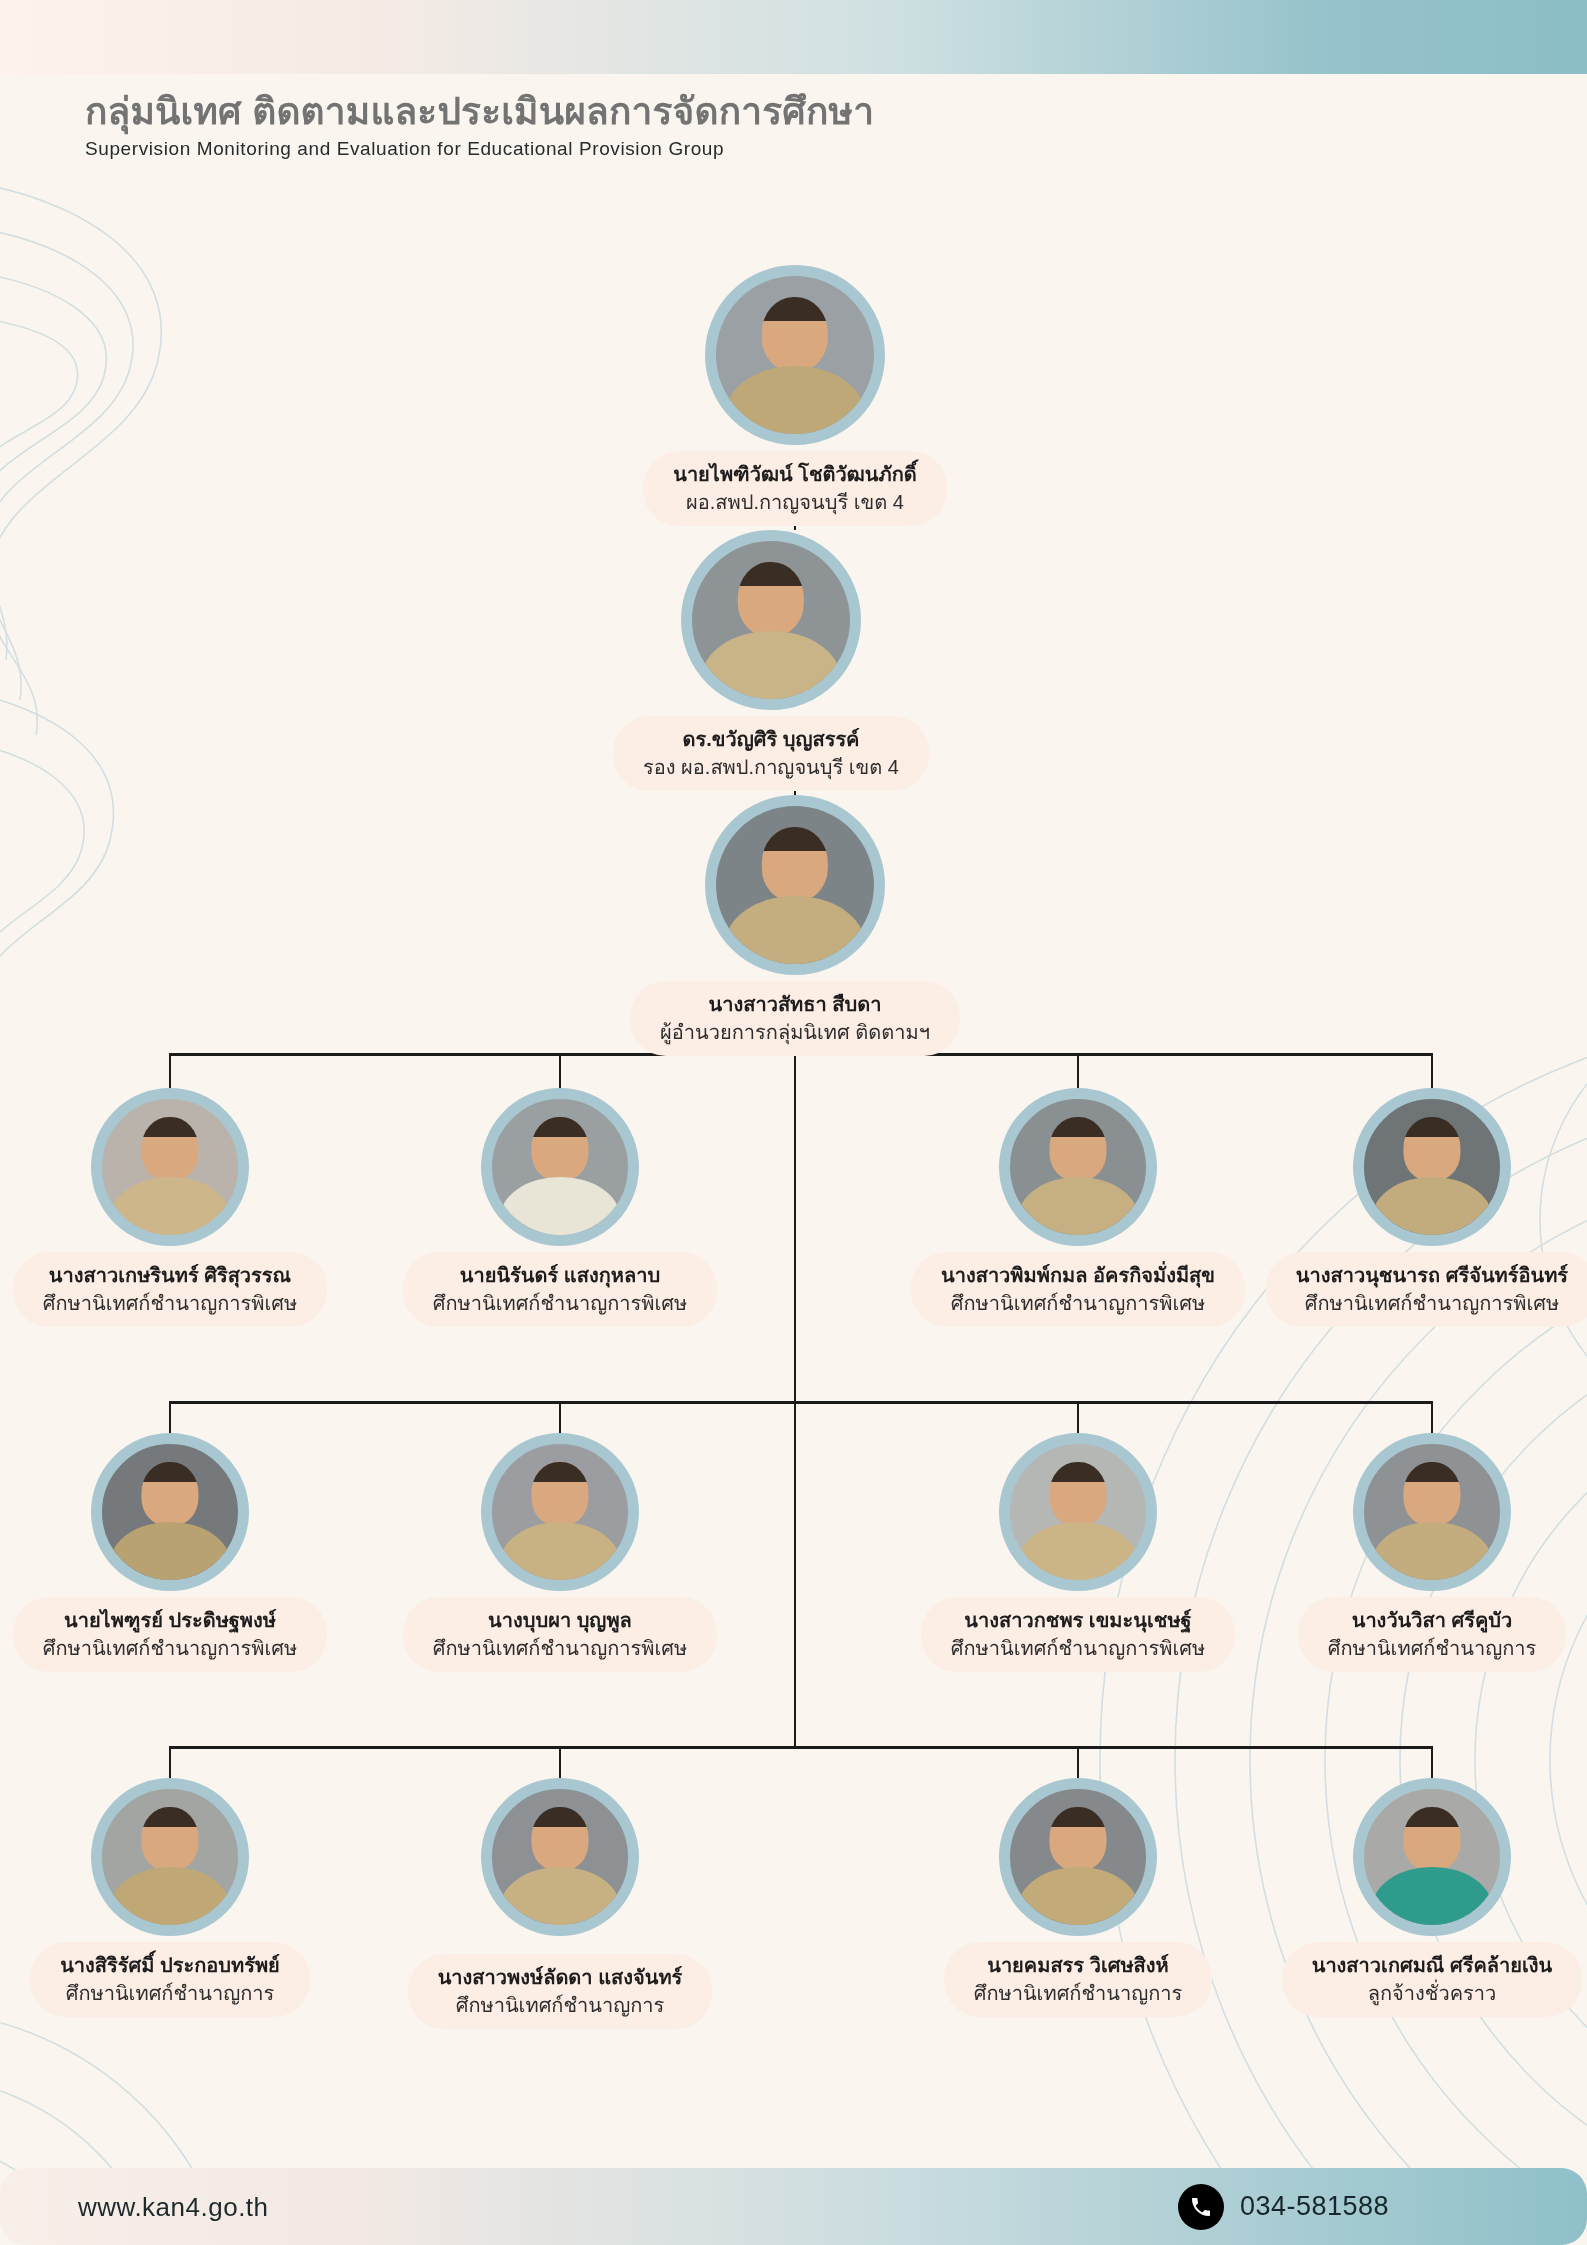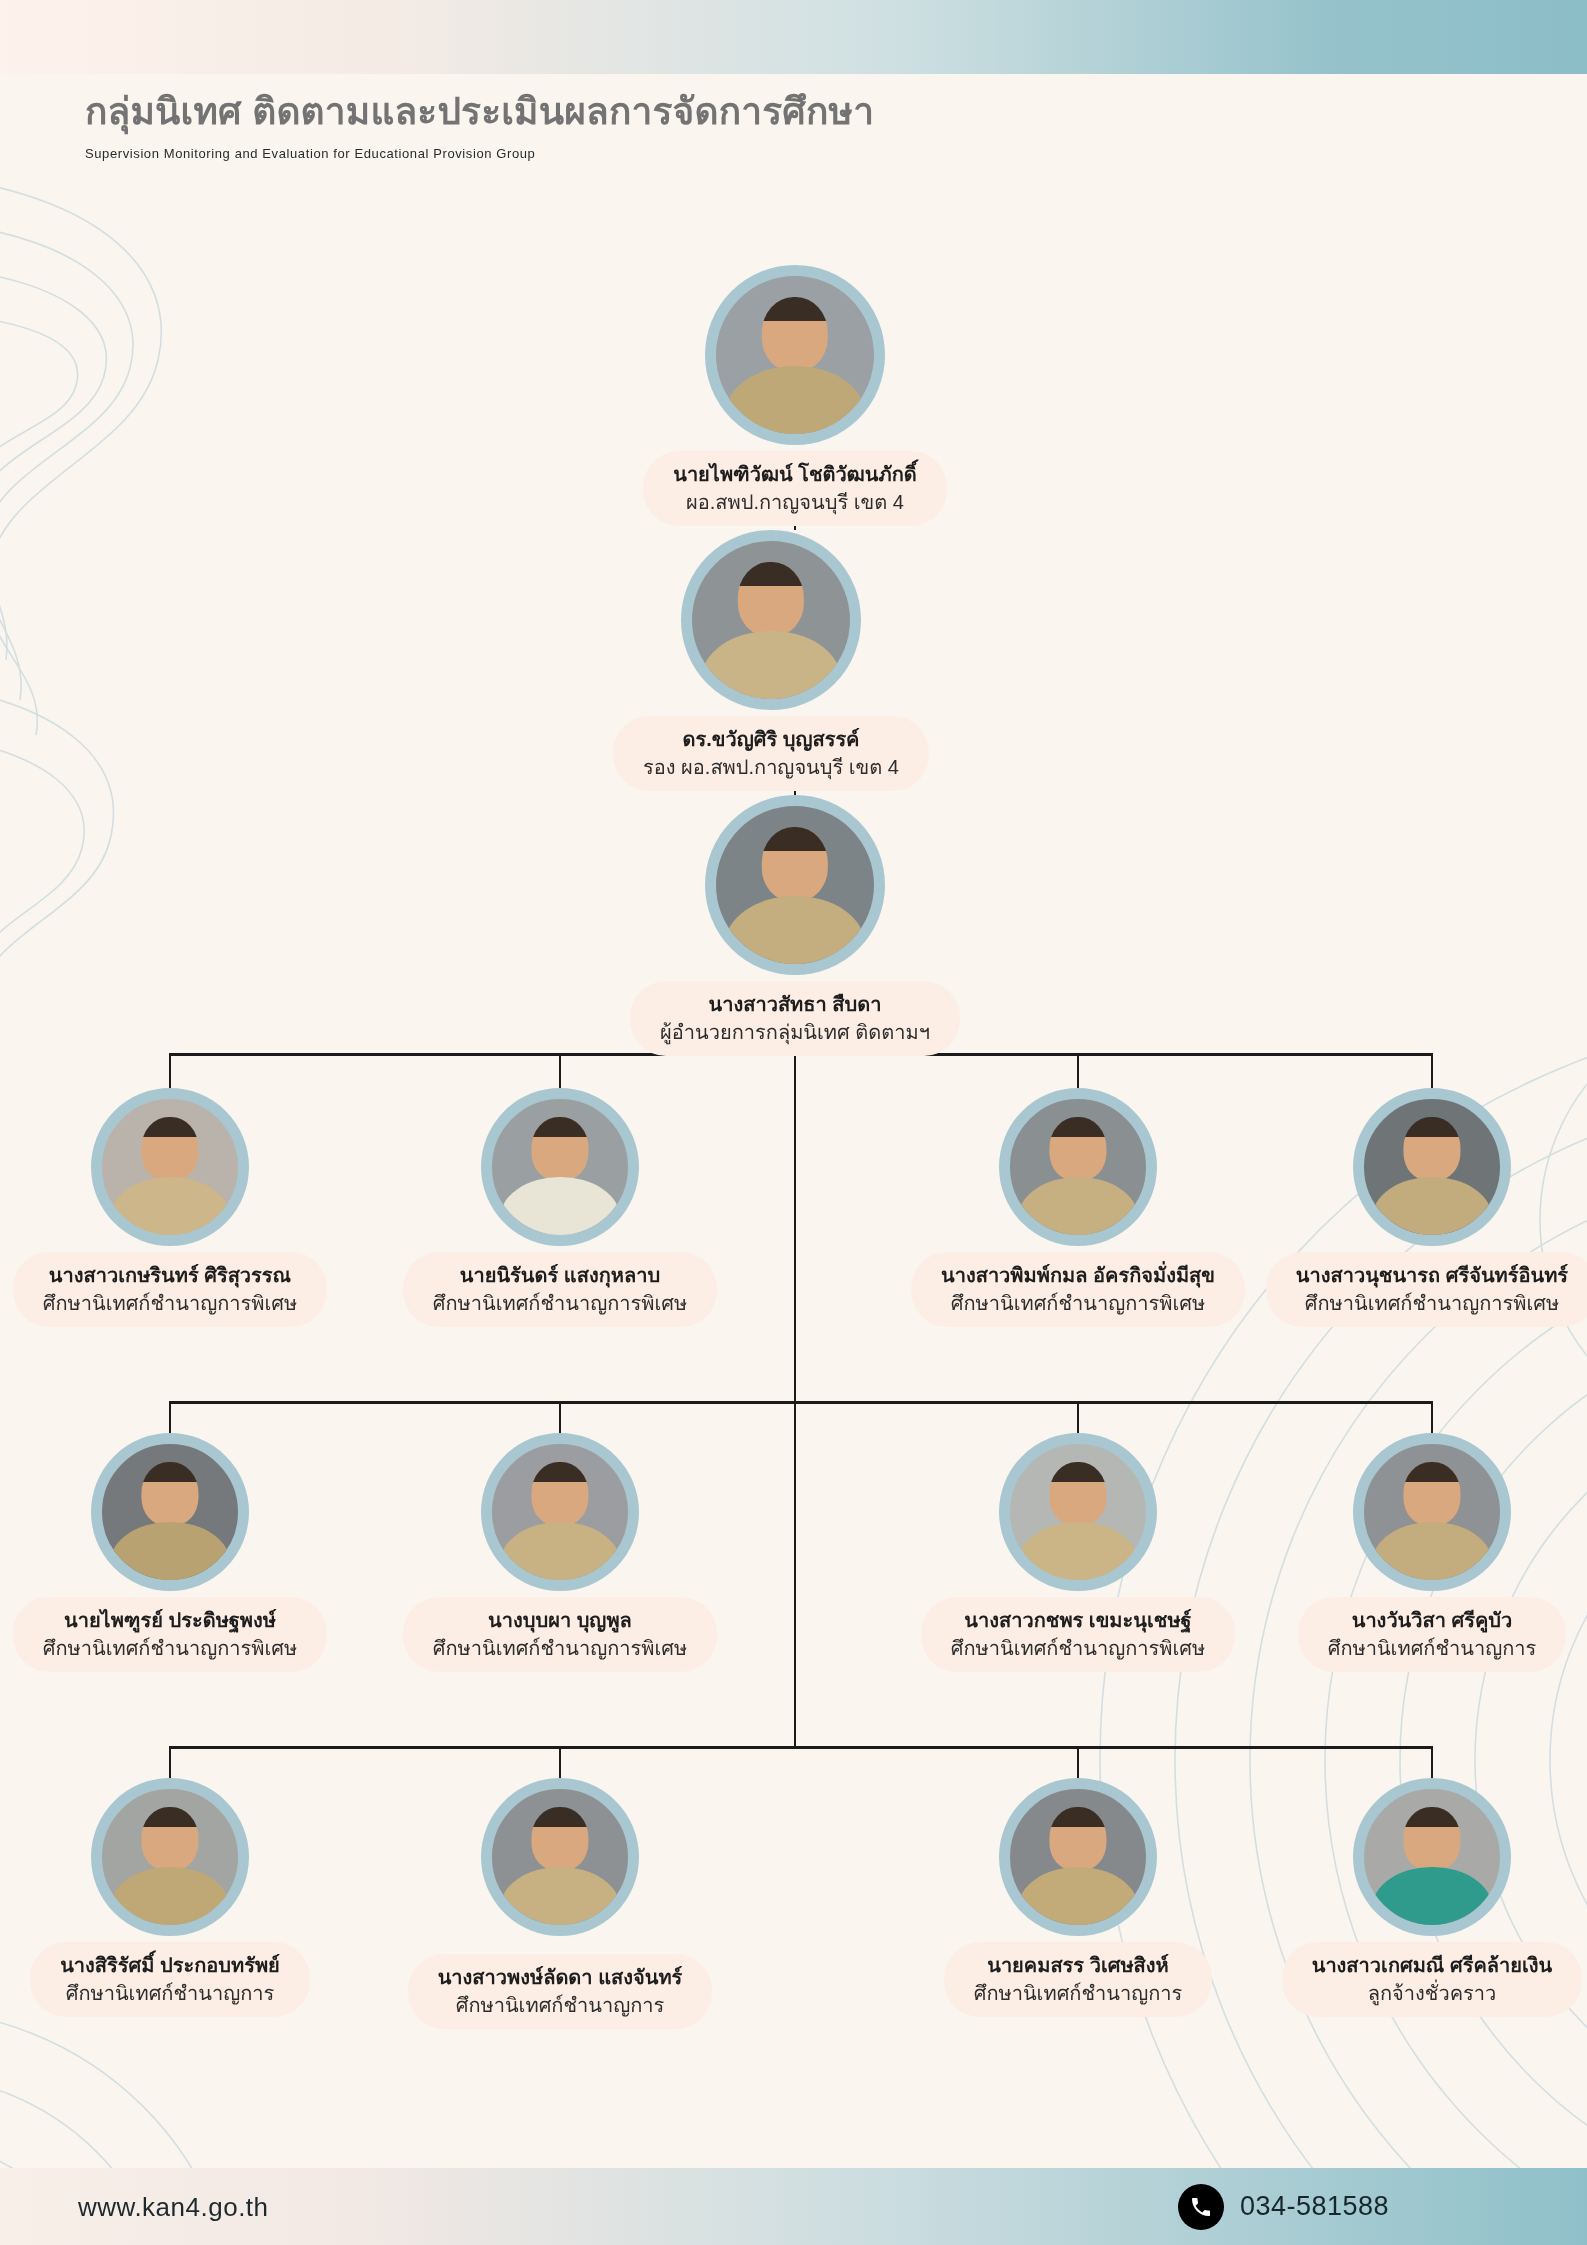--- a/index.html
+++ b/index.html
@@ -18,33 +18,33 @@
   .page{
     position:relative;width:1587px;height:2245px;margin:0 auto;
     background:var(--page_bg);overflow:hidden;
     font-family:"Liberation Sans",sans-serif;color:var(--text_dark);
   }
   .deco{position:absolute;inset:0;z-index:0;pointer-events:none;}
   .banner{position:absolute;left:0;top:0;width:100%;height:74px;z-index:1;
     background:linear-gradient(90deg,var(--banner_left) 0%,#f5ebe5 24%,#cfe0e2 56%,#95c2cb 84%,var(--banner_right) 100%);}
   .footer{position:absolute;left:0;top:2168px;width:100%;height:77px;z-index:2;
     background:linear-gradient(90deg,#f9efe9 0%,#f3e9e4 22%,#cdderieve 50%,#a7ccd2 72%,#8fc0c9 100%);
-    background:linear-gradient(90deg,#f9efe9 0%,#f3e9e4 22%,#ccdde0 55%,#8fc0c9 100%);}
+    background:linear-gradient(90deg,#f9efe9 0%,#f3e9e4 22%,#ccdde0 55%,#8fc0c9 100%);border-radius:26px;}
   .footer-site{position:absolute;left:78px;top:50%;transform:translateY(-50%);
     font-size:26px;letter-spacing:.5px;color:#1d2a2d;}
   .footer-right{position:absolute;left:1178px;top:50%;transform:translateY(-50%);
     display:flex;align-items:center;gap:16px;}
   .phone-badge{width:46px;height:46px;border-radius:50%;background:var(--phone_badge);
     display:flex;align-items:center;justify-content:center;}
   .phone-badge svg{width:24px;height:24px;}
   .footer-phone{font-size:27px;letter-spacing:.5px;color:#16262a;}
 
   .titles{position:absolute;left:85px;top:86px;z-index:2;}
   .title-th{font-size:37px;font-weight:800;letter-spacing:.2px;color:#737373;line-height:1.4;}
-  .title-en{margin-top:8px;font-size:13px;font-weight:400;letter-spacing:.6px;color:#262c2e;}
+  .title-en{font-size:19px;font-weight:400;letter-spacing:.6px;color:#262c2e;}
 
   .node{position:absolute;width:400px;display:flex;flex-direction:column;align-items:center;z-index:3;}
   .photo{width:var(--d,160px);height:var(--d,160px);border-radius:50%;
     border:11px solid var(--ring);background:var(--bg,#9aa0a4);
     position:relative;overflow:hidden;flex:0 0 auto;}
   .photo::before{ 
     content:"";position:absolute;left:50%;top:13%;width:42%;height:47%;
     transform:translateX(-50%);border-radius:48% 48% 44% 44%;
     background:linear-gradient(var(--hair,#3a2d23) 0 32%, #d9a87e 32%);}
   .photo::after{ 

